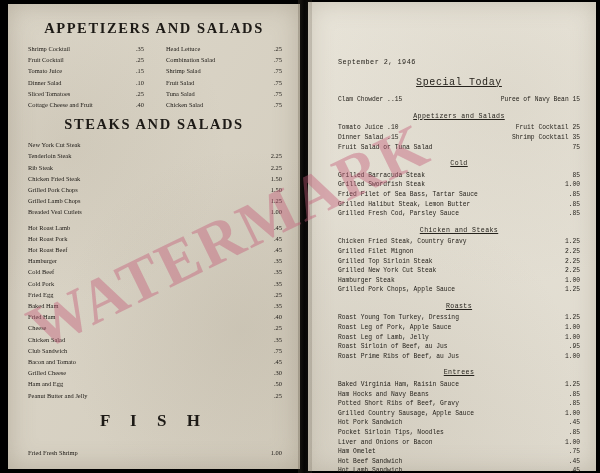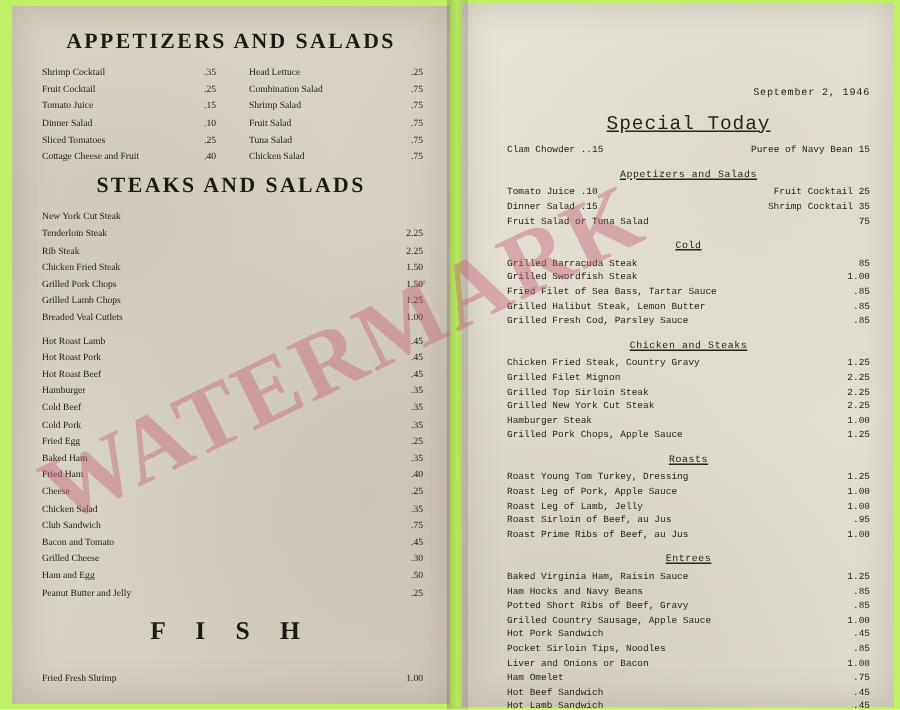--- a/index.html
+++ b/index.html
@@ -5,21 +5,21 @@
   html, body {
     margin: 0;
     padding: 0;
     background: #f2f0ec;
   }
   #page {
     position: relative;
     width: 600px;
     height: 473px;
     overflow: hidden;
-    background: #bef264;
+    background: #000000;
     font-family: "Liberation Serif", serif;
   }
   
   #left-page {
     position: absolute;
     left: 8px;
     top: 4px;
     width: 292px;
     height: 465px;
     background: #ddd8cb;
@@ -89,28 +89,28 @@
   .row .pr { flex: 0 0 auto; text-align: right; padding-right: 4px; }
   .block { margin-bottom: 4px; }
 
   
   .r-inner {
     padding: 56px 16px 0 30px;
     font-size: 6.3px;
     line-height: 9.6px;
   }
   .r-date {
-    text-align: right;
+    text-align: left;
     margin-bottom: 10px;
     letter-spacing: 0.5px;
     font-size: 6.8px;
   }
   .r-title {
     text-align: center;
-    font-size: 13px;
+    font-size: 10px;
     letter-spacing: 0.6px;
     text-decoration: underline;
     margin-bottom: 8px;
   }
   .r-group-title {
     text-align: center;
     text-decoration: underline;
     font-size: 6.6px;
     margin: 7px 0 2px 0;
     letter-spacing: 0.4px;

